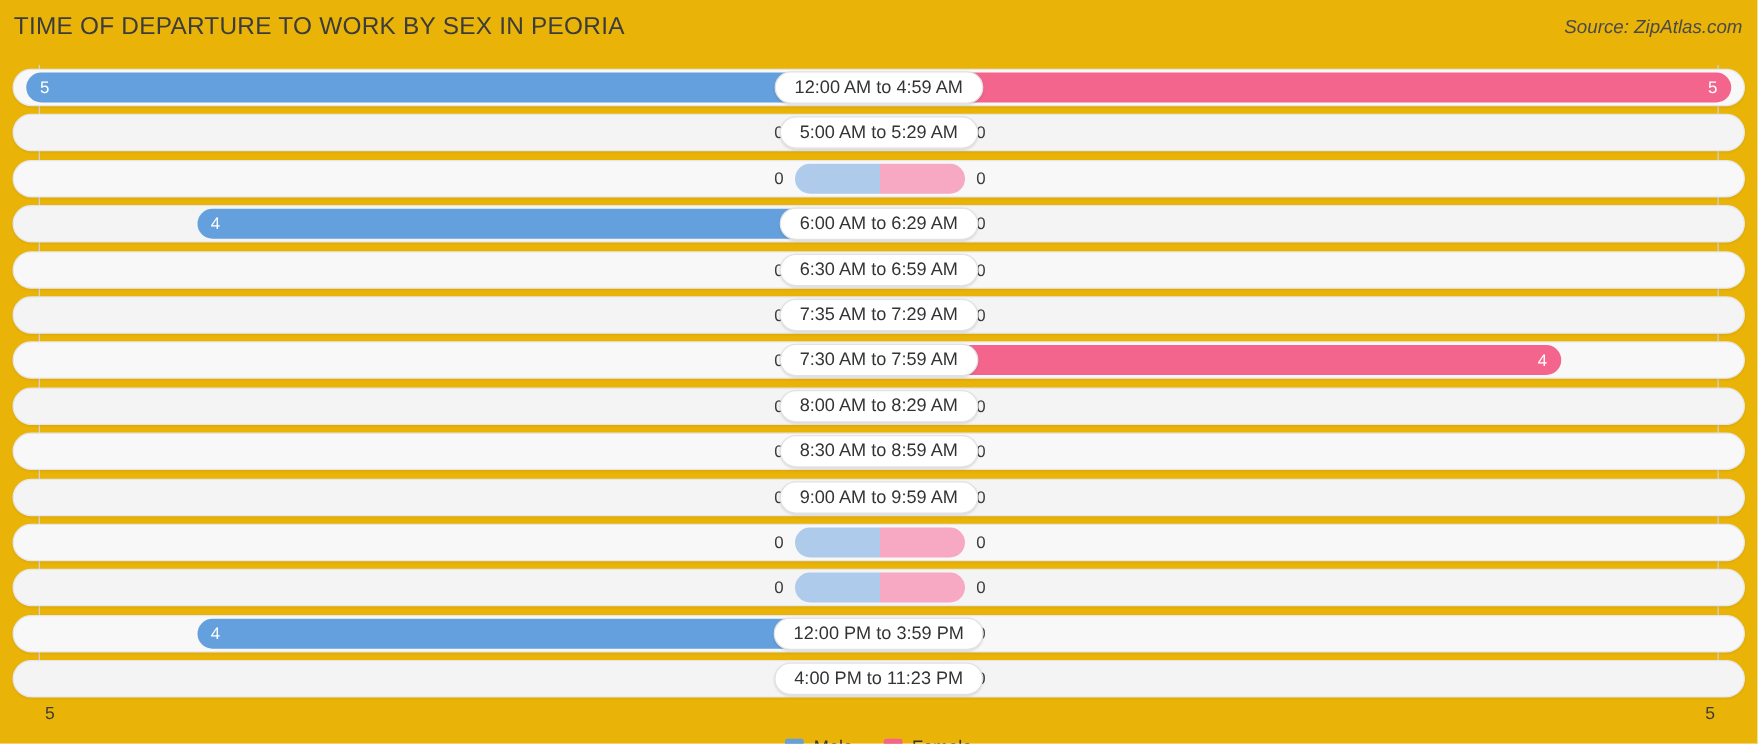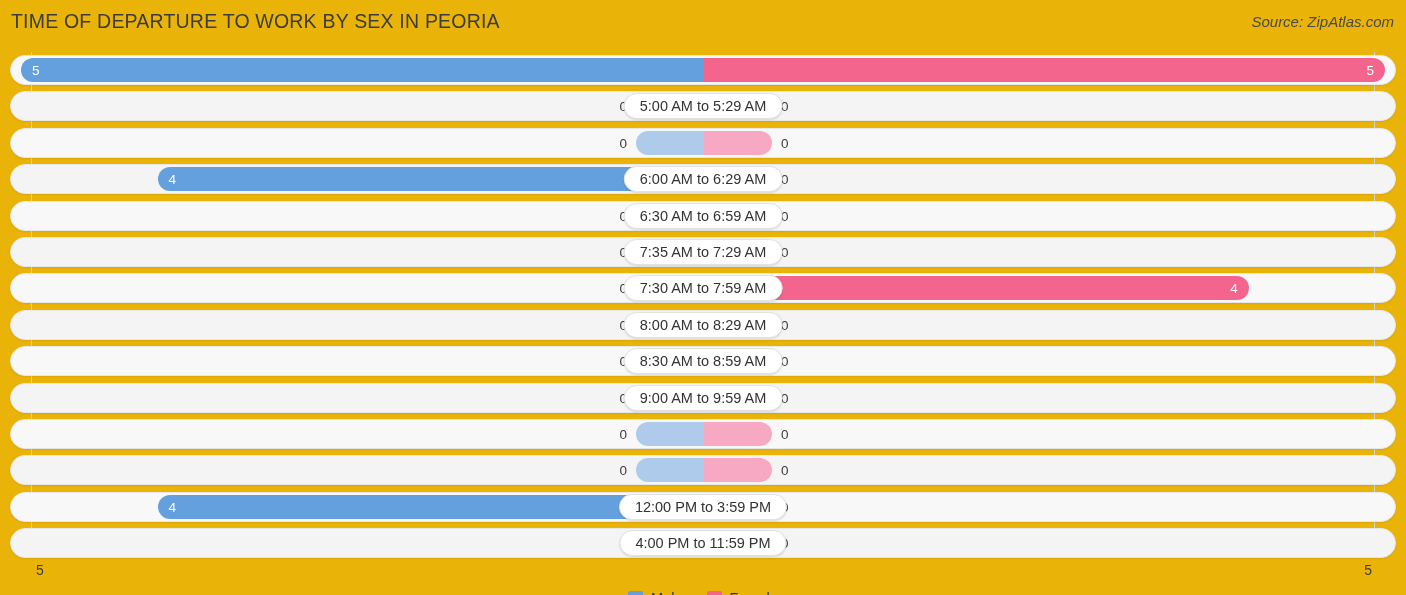--- a/index.html
+++ b/index.html
@@ -203,20 +203,21 @@
         <div class="half male">
           <div class="bar male" style="width: 683px;">
             <span class="bar-value">5</span>
           </div>
         </div>
         <div class="half female">
           <div class="bar female" style="width: 681px;">
             <span class="bar-value">5</span>
           </div>
         </div>
+        <div class="cat-pill">12:00 AM to 4:59 AM</div>
       </div>
       <div class="row" style="top: 39.4px;">
         <div class="track"></div>
         <div class="half male">
           <span class="outside-value male" style="right: 77px;">0</span>
           <div class="bar male zero" style="width: 68px;"></div>
         </div>
         <div class="half female">
           <span class="outside-value female" style="left: 77px;">0</span>
           <div class="bar female zero" style="width: 68px;"></div>
@@ -358,21 +359,21 @@
       <div class="row" style="top: 476.2px;">
         <div class="track"></div>
         <div class="half male">
           <span class="outside-value male" style="right: 77px;">0</span>
           <div class="bar male zero" style="width: 68px;"></div>
         </div>
         <div class="half female">
           <span class="outside-value female" style="left: 77px;">0</span>
           <div class="bar female zero" style="width: 68px;"></div>
         </div>
-        <div class="cat-pill">4:00 PM to 11:59 PM</div>
+        <div class="cat-pill">4:00 PM to 11:23 PM</div>
       </div>
     </div>
 
   <div id="footer">
     <div class="axis-tick" id="tick-left">5</div>
     <div class="axis-tick" id="tick-right">5</div>
 
     <div id="legend">
       <div class="legend-item">
         <span class="legend-swatch male"></span>

